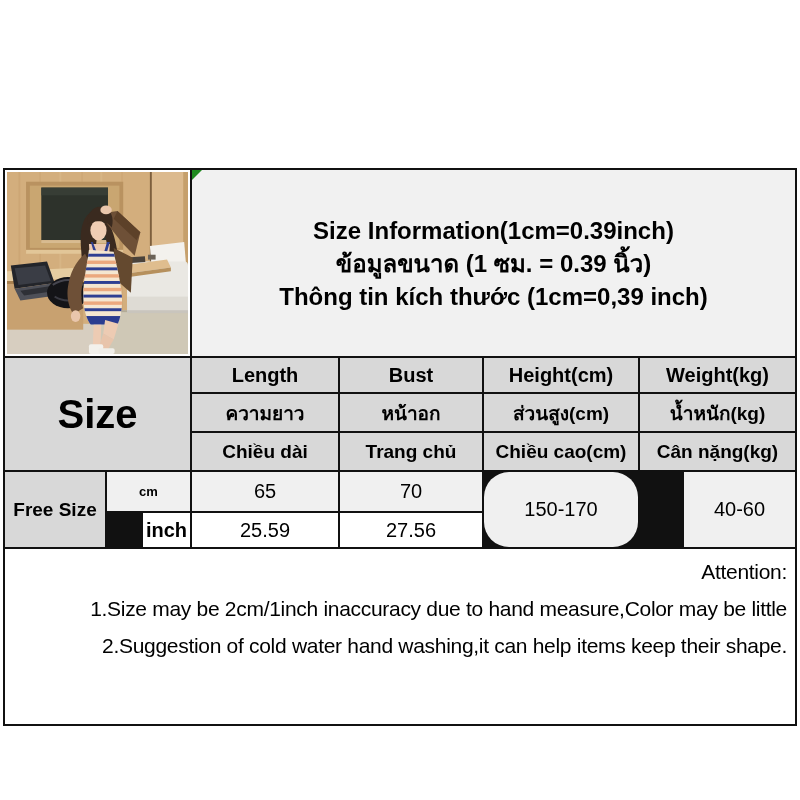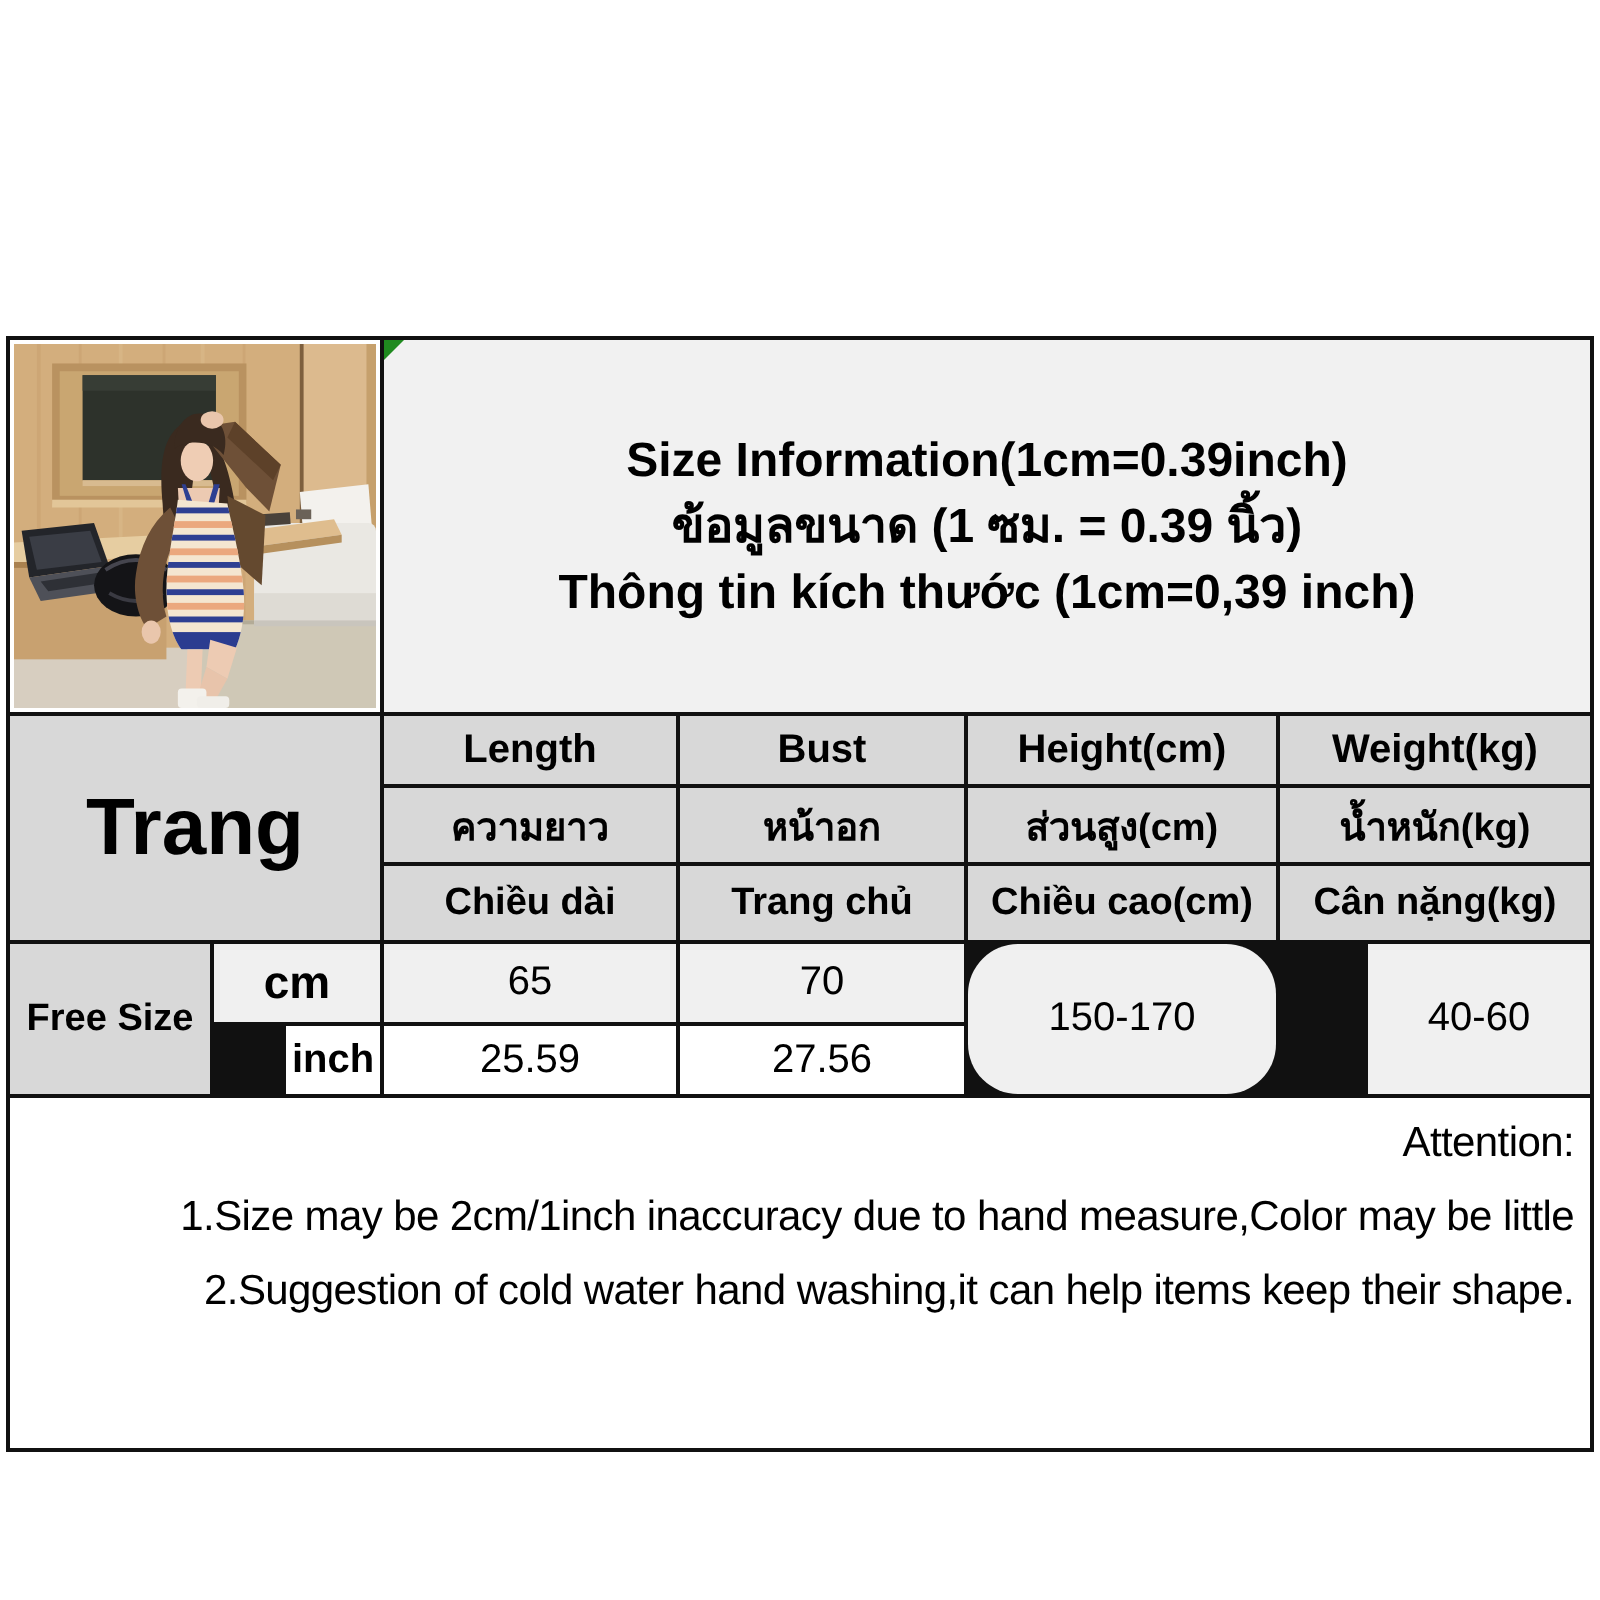--- a/index.html
+++ b/index.html
@@ -31,21 +31,21 @@
 
   .title-cell{grid-area:1/3/2/7;background:var(--title-fill);flex-direction:column;position:relative;}
   .title-line{font-weight:700;font-size:24px;line-height:33px;white-space:nowrap;}
   .green-tri{position:absolute;top:0;left:0;width:0;height:0;
     border-top:10px solid var(--green);border-right:10px solid transparent;}
 
   .size-cell{grid-area:2/1/5/3;background:var(--header-fill);font-weight:700;font-size:40px;}
   .hdr{background:var(--header-fill);font-weight:700;font-size:20px;}
   .hdr-sub{background:var(--header-fill);font-weight:700;font-size:19px;}
   .freesize-cell{grid-area:5/1/7/2;background:var(--header-fill);font-weight:700;font-size:19px;}
-  .cm-cell{grid-area:5/2/6/3;background:var(--light-fill);font-weight:700;font-size:23px;text-align:right;}
+  .cm-cell{grid-area:5/2/6/3;background:var(--light-fill);font-weight:700;font-size:13px;text-align:right;}
   .inch-cell{grid-area:6/2/7/3;background:var(--white);font-weight:700;font-size:20px;margin-left:36px;}
   .val{font-weight:400;font-size:20px;}
   .val-lt{background:var(--light-fill);}
   .val-wh{background:var(--white);}
   .height-cell{grid-area:5/5/7/6;border-radius:25px;}
   .weight-cell{grid-area:5/6/7/7;margin-left:44px;}
 
   .attention-cell{grid-area:7/1/8/7;background:#fff;display:block;padding:4px 8px 0 8px;text-align:right;}
   .att-line{font-size:21px;line-height:37px;font-weight:400;letter-spacing:-0.3px;white-space:nowrap;}
 </style>
@@ -154,21 +154,21 @@
       </svg>
     </div>
 
     <div class="cell title-cell">
       <span class="green-tri"></span>
       <div class="title-line">Size Information(1cm=0.39inch)</div>
       <div class="title-line">ข้อมูลขนาด (1 ซม. = 0.39 นิ้ว)</div>
       <div class="title-line">Thông tin kích thước (1cm=0,39 inch)</div>
     </div>
 
-    <div class="cell size-cell">Trang</div>
+    <div class="cell size-cell">Size</div>
 
     <div class="cell hdr" style="grid-area:2/3/3/4">Length</div>
     <div class="cell hdr" style="grid-area:2/4/3/5">Bust</div>
     <div class="cell hdr" style="grid-area:2/5/3/6">Height(cm)</div>
     <div class="cell hdr" style="grid-area:2/6/3/7">Weight(kg)</div>
 
     <div class="cell hdr-sub" style="grid-area:3/3/4/4">ความยาว</div>
     <div class="cell hdr-sub" style="grid-area:3/4/4/5">หน้าอก</div>
     <div class="cell hdr-sub" style="grid-area:3/5/4/6">ส่วนสูง(cm)</div>
     <div class="cell hdr-sub" style="grid-area:3/6/4/7">น้ำหนัก(kg)</div>

